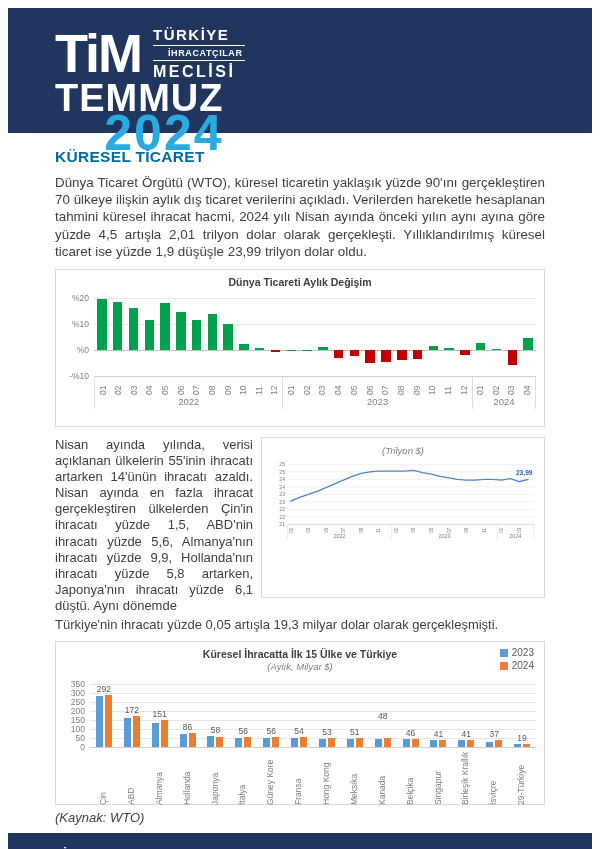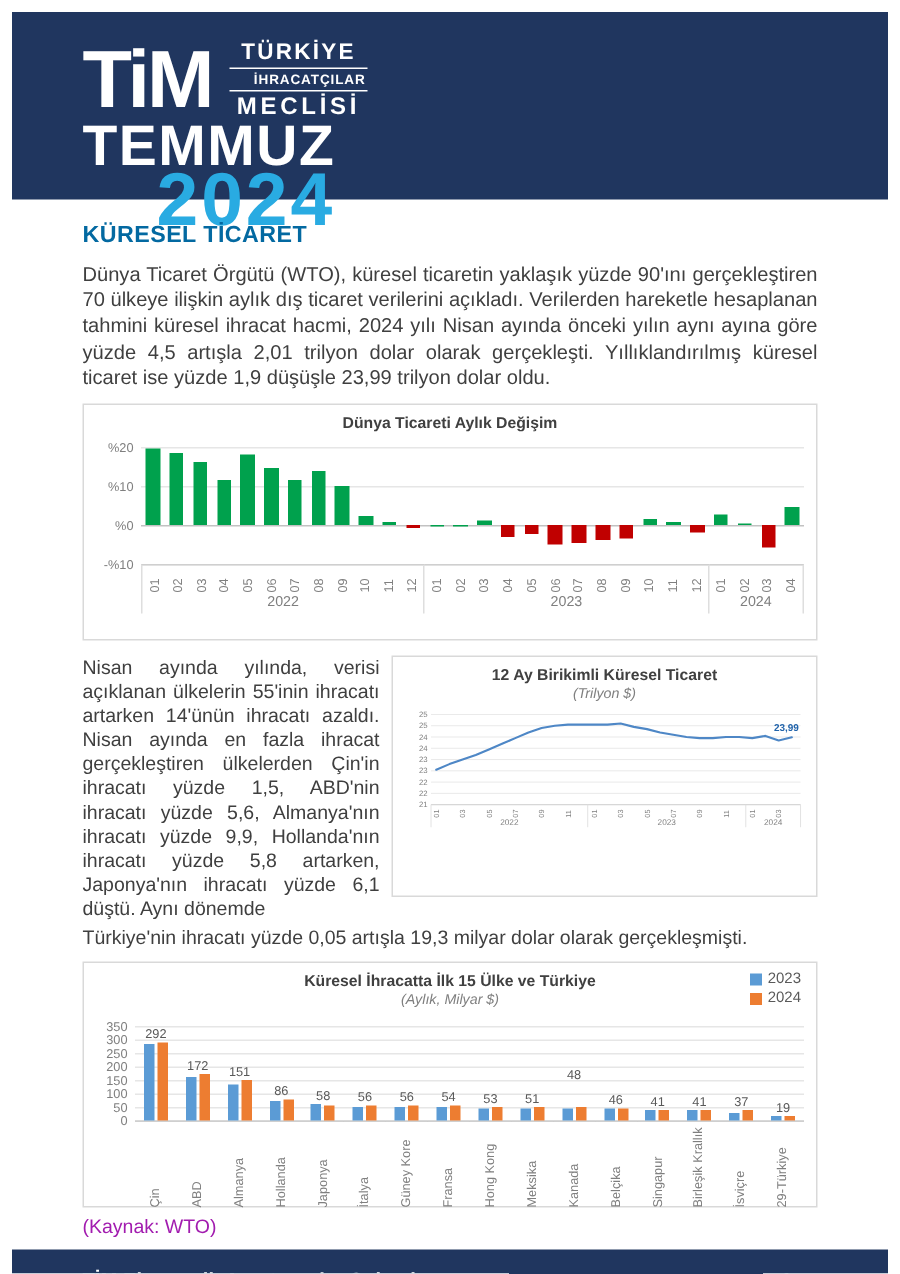--- a/index.html
+++ b/index.html
@@ -10,36 +10,36 @@
     overflow: hidden;
   }
   
   .header {
     margin: 8px 8px 0; height: 125px; background: #20365f; color:#fff;
     padding: 12px 28px 0 47px; flex: none;
   }
   .logo-row { display:flex; justify-content:space-between; align-items:flex-start;flex-direction:column; }
   .logo { display:flex; align-items:center; gap: 12px; padding-top: 6px; }
   .logo-tim { font-size: 54px; font-weight: bold; letter-spacing: -2px; line-height: .85; }
-  .logo-lines { width: 92px; display:flex; flex-direction:column;text-align:center; }
+  .logo-lines { width: 92px; display:flex; flex-direction:column; }
   .logo-lines .l1 { font-size: 15px; font-weight: bold; letter-spacing: 1.5px; }
   .logo-lines .l2 { font-size: 9px;  font-weight: bold; letter-spacing: .6px; margin-left: 15px; }
   .logo-lines .l3 { font-size: 16px; font-weight: bold; letter-spacing: 2.5px; }
   .logo-rule { border: none; border-top: 1.5px solid #fff; margin: 2px 0; width: 100%; }
   .issue { text-align: right; line-height: .9; }
   .issue .month { font-size: 38px; font-weight: bold; letter-spacing: 1px; color:#fff; }
   .issue .year  { font-size: 50px; font-weight: bold; letter-spacing: 2px; color:#29abe2; margin-top: -4px; }
   .bulletin-title { font-size: 15px; font-weight: bold; letter-spacing: .4px; margin-top: 4px; }
   
   main { flex: 1; padding: 8px 55px 0; }
   .section-title { color:#0369a1; font-size: 15.5px; font-weight: bold; letter-spacing: .3px; margin: 7px 0 8px; }
   .p1 { font-size: 13.4px; line-height: 17.2px; text-align: justify; color:#3f3f3f; }
   .p2 { width: 198px; flex: none; font-size: 13px; line-height: 16.1px; text-align: justify; color:#3f3f3f; }
   .p2cont { font-size: 13px; color:#3f3f3f; margin-top: 3px; }
-  .source { font-size: 13px; color:#a21caf; margin-top: 5px; }
+  .source { font-size: 13px; font-style: italic; color:#404040; margin-top: 5px; }
   .row { display: flex; gap: 8px; margin-top: 10px; align-items: stretch; }
   
   .chart-box { border: 1px solid #d9d9d9; background:#fff; padding: 6px 8px 4px; }
   .c-title { text-align:center; font-size: 10.5px; font-weight: bold; color:#404040; }
   .c-sub   { text-align:center; font-size: 9.5px; font-style: italic; color:#7f7f7f; margin-top: 1px; }
   #chart1 { margin-top: 9px; height: 158px; }
   #chart2 { flex: 1; height: 161px; }
   #chart3 { margin-top: 9px; height: 164px; position: relative; }
   
   .c1-body { display:flex; margin-top: 10px; }
@@ -325,21 +325,20 @@
                 </div>
               </div>
             </div>
           </div>
       </div>
     </div>
 
     <div class="row">
       <p class="p2">Nisan ayında yılında, verisi açıklanan ülkelerin 55'inin ihracatı artarken 14'ünün ihracatı azaldı. Nisan ayında en fazla ihracat gerçekleştiren ülkelerden Çin'in ihracatı yüzde 1,5, ABD'nin ihracatı yüzde 5,6, Almanya'nın ihracatı yüzde 9,9, Hollanda'nın ihracatı yüzde 5,8 artarken, Japonya'nın ihracatı yüzde 6,1 düştü. Aynı dönemde</p>
       <div class="chart-box" id="chart2">
-        <div class="c-title">12 Ay Birikimli Küresel Ticaret</div>
         <div class="c-sub">(Trilyon $)</div>
         <div id="c2-svg-mount">
             <svg viewBox="0 0 460 136" width="100%" style="display:block;margin-top:6px">
               <line x1="30" y1="4" x2="456" y2="4" stroke="#e6e6e6" stroke-width="1"></line>
               <text x="26" y="7" text-anchor="end" font-size="9" fill="#7f7f7f">25</text>
               <line x1="30" y1="17" x2="456" y2="17" stroke="#e6e6e6" stroke-width="1"></line>
               <text x="26" y="20" text-anchor="end" font-size="9" fill="#7f7f7f">25</text>
               <line x1="30" y1="30" x2="456" y2="30" stroke="#e6e6e6" stroke-width="1"></line>
               <text x="26" y="33" text-anchor="end" font-size="9" fill="#7f7f7f">24</text>
               <line x1="30" y1="43" x2="456" y2="43" stroke="#e6e6e6" stroke-width="1"></line>

